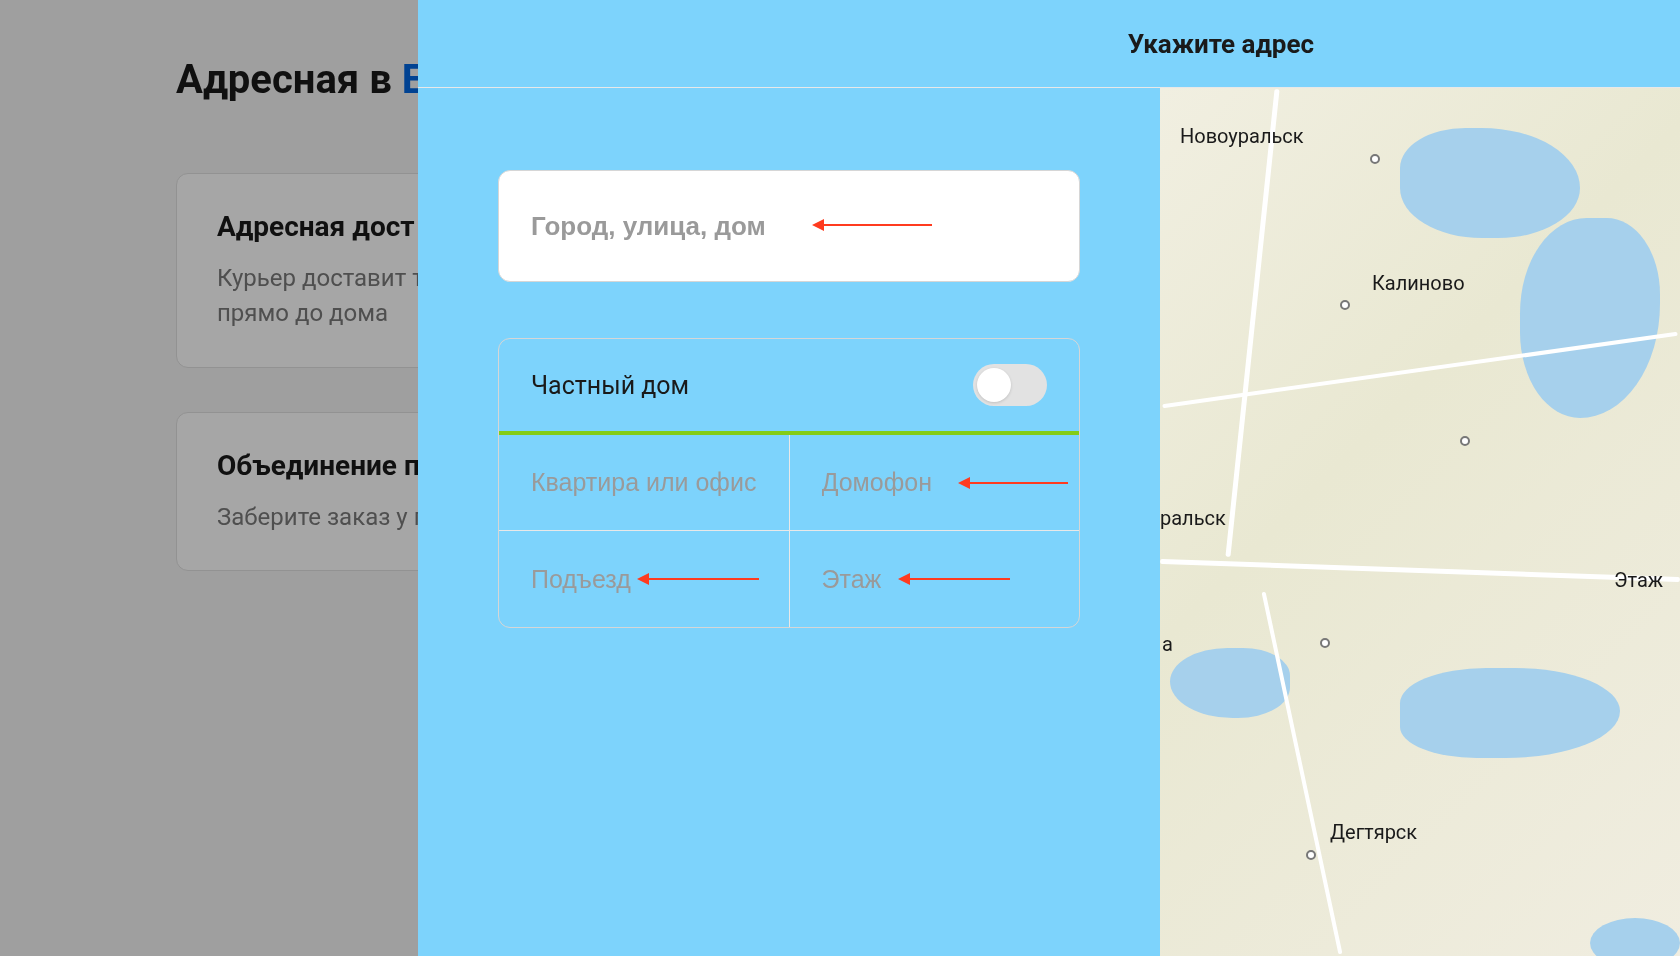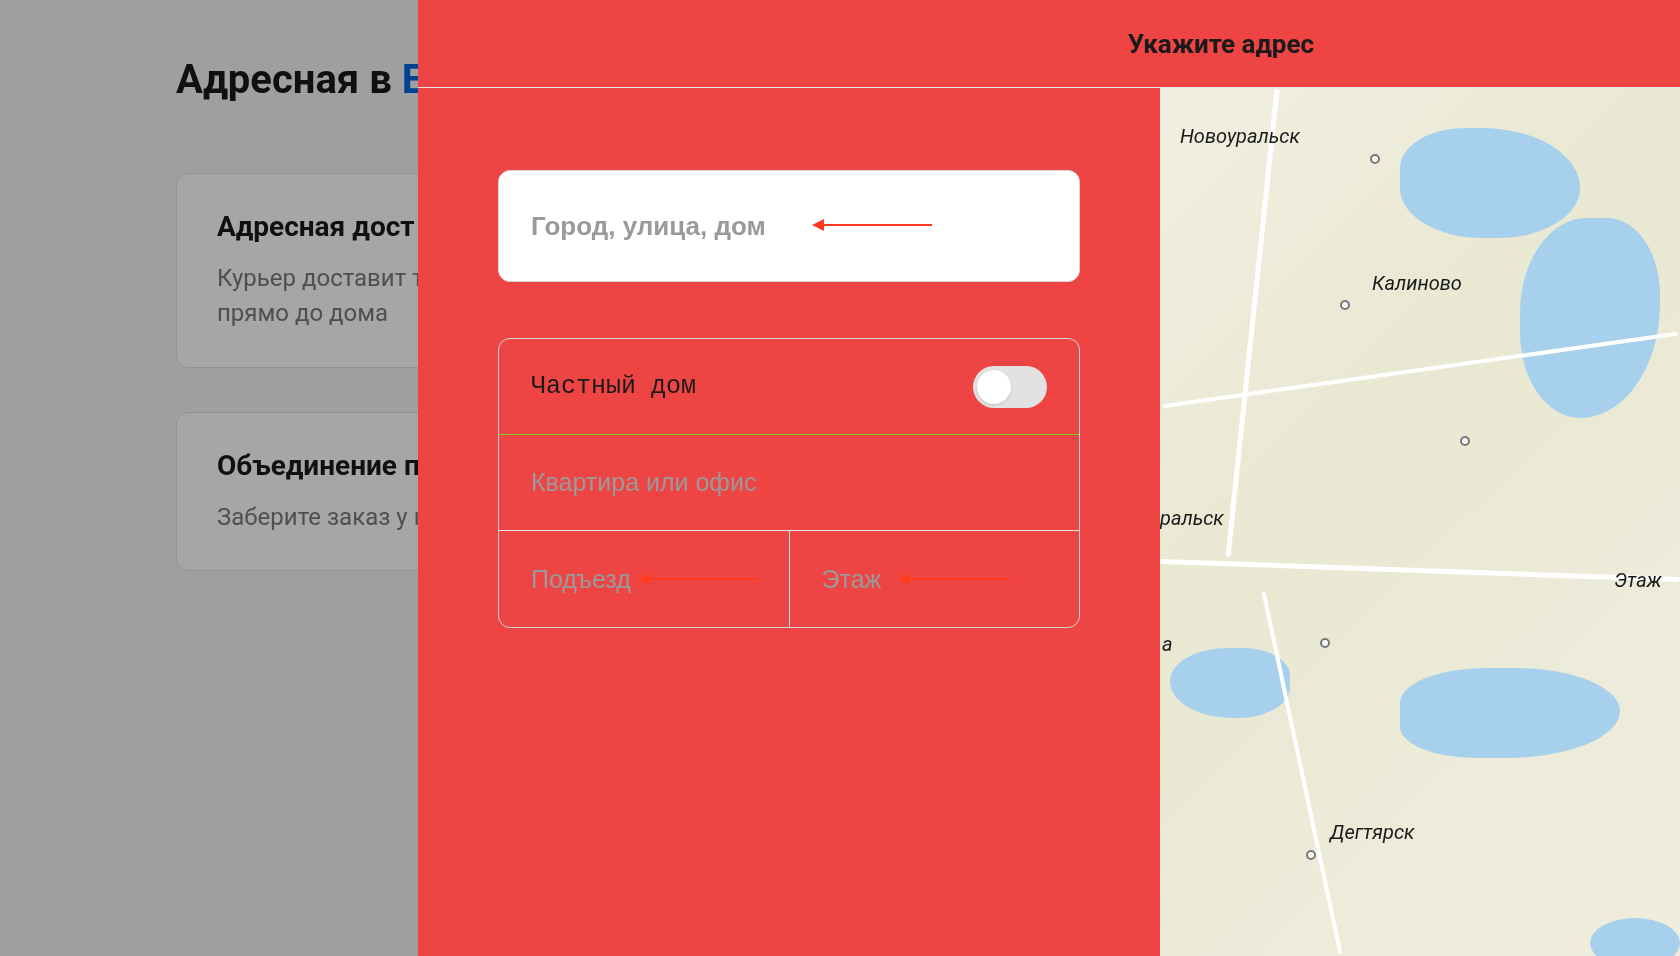--- a/index.html
+++ b/index.html
@@ -89,21 +89,21 @@
       background: rgba(0, 0, 0, 0.35);
     }
 
     
     .modal-panel {
       position: absolute;
       top: 0;
       right: 0;
       width: 1262px;
       height: 100%;
-      background: #ef4444;
+      background: #7dd3fc;
       display: flex;
       flex-direction: column;
     }
 
     .modal-header {
       height: 88px;
       border-bottom: 1px solid #e8e8e8;
       display: flex;
       align-items: center;
       justify-content: center;
@@ -150,22 +150,21 @@
       border-radius: 12px;
       overflow: hidden;
     }
 
     .private-house-row {
       height: 96px;
       display: flex;
       align-items: center;
       justify-content: space-between;
       padding: 0 32px;
-      border-bottom: 1px solid #84cc16;
-      font-family: Liberation Mono, monospace;
+      border-bottom: 4px solid #84cc16;
     }
 
     .private-house-label {
       font-size: 25px;
       color: #1a1a1a;
       font-weight: 400;
     }
 
     .toggle {
       width: 74px;
@@ -271,21 +270,20 @@
       position: absolute;
       background: #a6d0ec;
       border-radius: 50% 40% 55% 45%;
     }
 
     .map-label {
       position: absolute;
       font-size: 20px;
       color: #1a1a1a;
       white-space: nowrap;
-      font-style: italic;
     }
 
     .map-marker {
       position: absolute;
       width: 10px;
       height: 10px;
       border: 2px solid #777;
       border-radius: 50%;
       background: #fff;
     }
@@ -344,20 +342,24 @@
         <div class="private-house-row">
           <div class="private-house-label">Частный дом</div>
           <div class="toggle">
             <div class="toggle-knob"></div>
           </div>
         </div>
 
         <div class="grid-row">
           <div class="grid-cell">
             <input type="text" class="grid-input" placeholder="Квартира или офис" style="">
+          </div>
+          <div class="grid-cell">
+            <input type="text" class="grid-input" placeholder="Домофон" style="">
+            <div class="arrow arrow-2"></div>
           </div>
         </div>
 
         <div class="grid-row">
           <div class="grid-cell">
             <input type="text" class="grid-input" placeholder="Подъезд" style="">
             <div class="arrow arrow-3"></div>
           </div>
           <div class="grid-cell">
             <input type="text" class="grid-input" placeholder="Этаж" style="">

